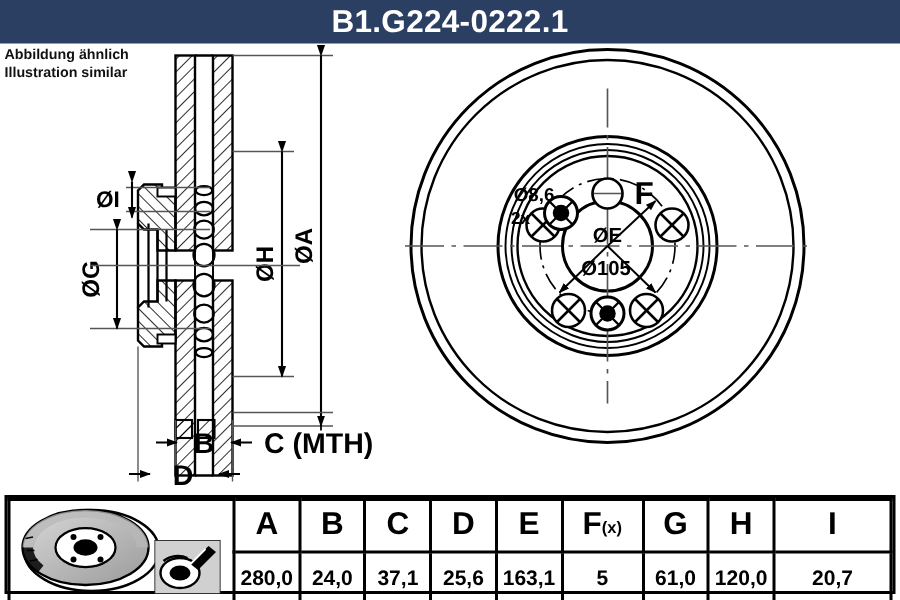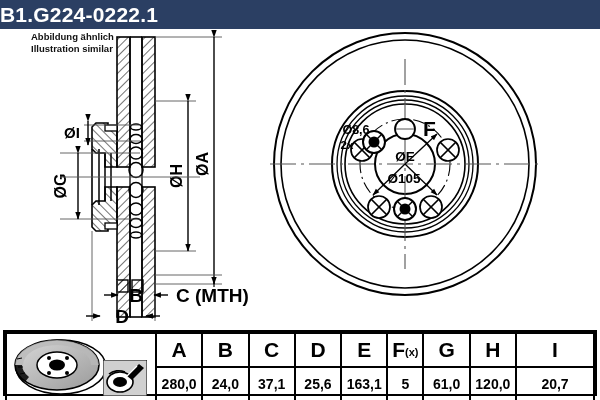--- a/index.html
+++ b/index.html
@@ -17,42 +17,41 @@
   }
 
   
   #header {
     position: absolute;
     left: 0; top: 0;
     width: 600px; height: 29px;
     background: #2b3f63;
     display: flex;
     align-items: center;
-    justify-content: space-between;
+    justify-content: center;
     gap: 44px;
   }
   #header .htxt {
     color: #ffffff;
     font-size: 21px;
     font-weight: bold;
     letter-spacing: 0.2px;
     line-height: 1;
     white-space: nowrap;
   }
 
   
   #note {
     position: absolute;
     left: 3px; top: 31px;
     font-size: 9.5px;
     font-weight: bold;
     color: #111111;
     line-height: 11.5px;
     white-space: nowrap;
-    margin-left: 28px;
   }
 
   
   #draw {
     position: absolute;
     left: 0; top: 29px;
     width: 600px; height: 296px;
   }
 
   
@@ -328,21 +327,21 @@
                 <line x1="7" y1="37" x2="12" y2="36"></line>
               </g>
             </g>
           </svg>
         </td>
         <td class="head">A</td>
         <td class="head">B</td>
         <td class="head">C</td>
         <td class="head">D</td>
         <td class="head">E</td>
-        <td class="head" style="width:36px;"><span>F</span><span class="sub">(x)</span></td>
+        <td class="head" style="width:54px;"><span>F</span><span class="sub">(x)</span></td>
         <td class="head">G</td>
         <td class="head">H</td>
         <td class="head" style="width:78px;">I</td>
       </tr>
       <tr>
         <td class="val">280,0</td>
         <td class="val">24,0</td>
         <td class="val">37,1</td>
         <td class="val">25,6</td>
         <td class="val">163,1</td>

